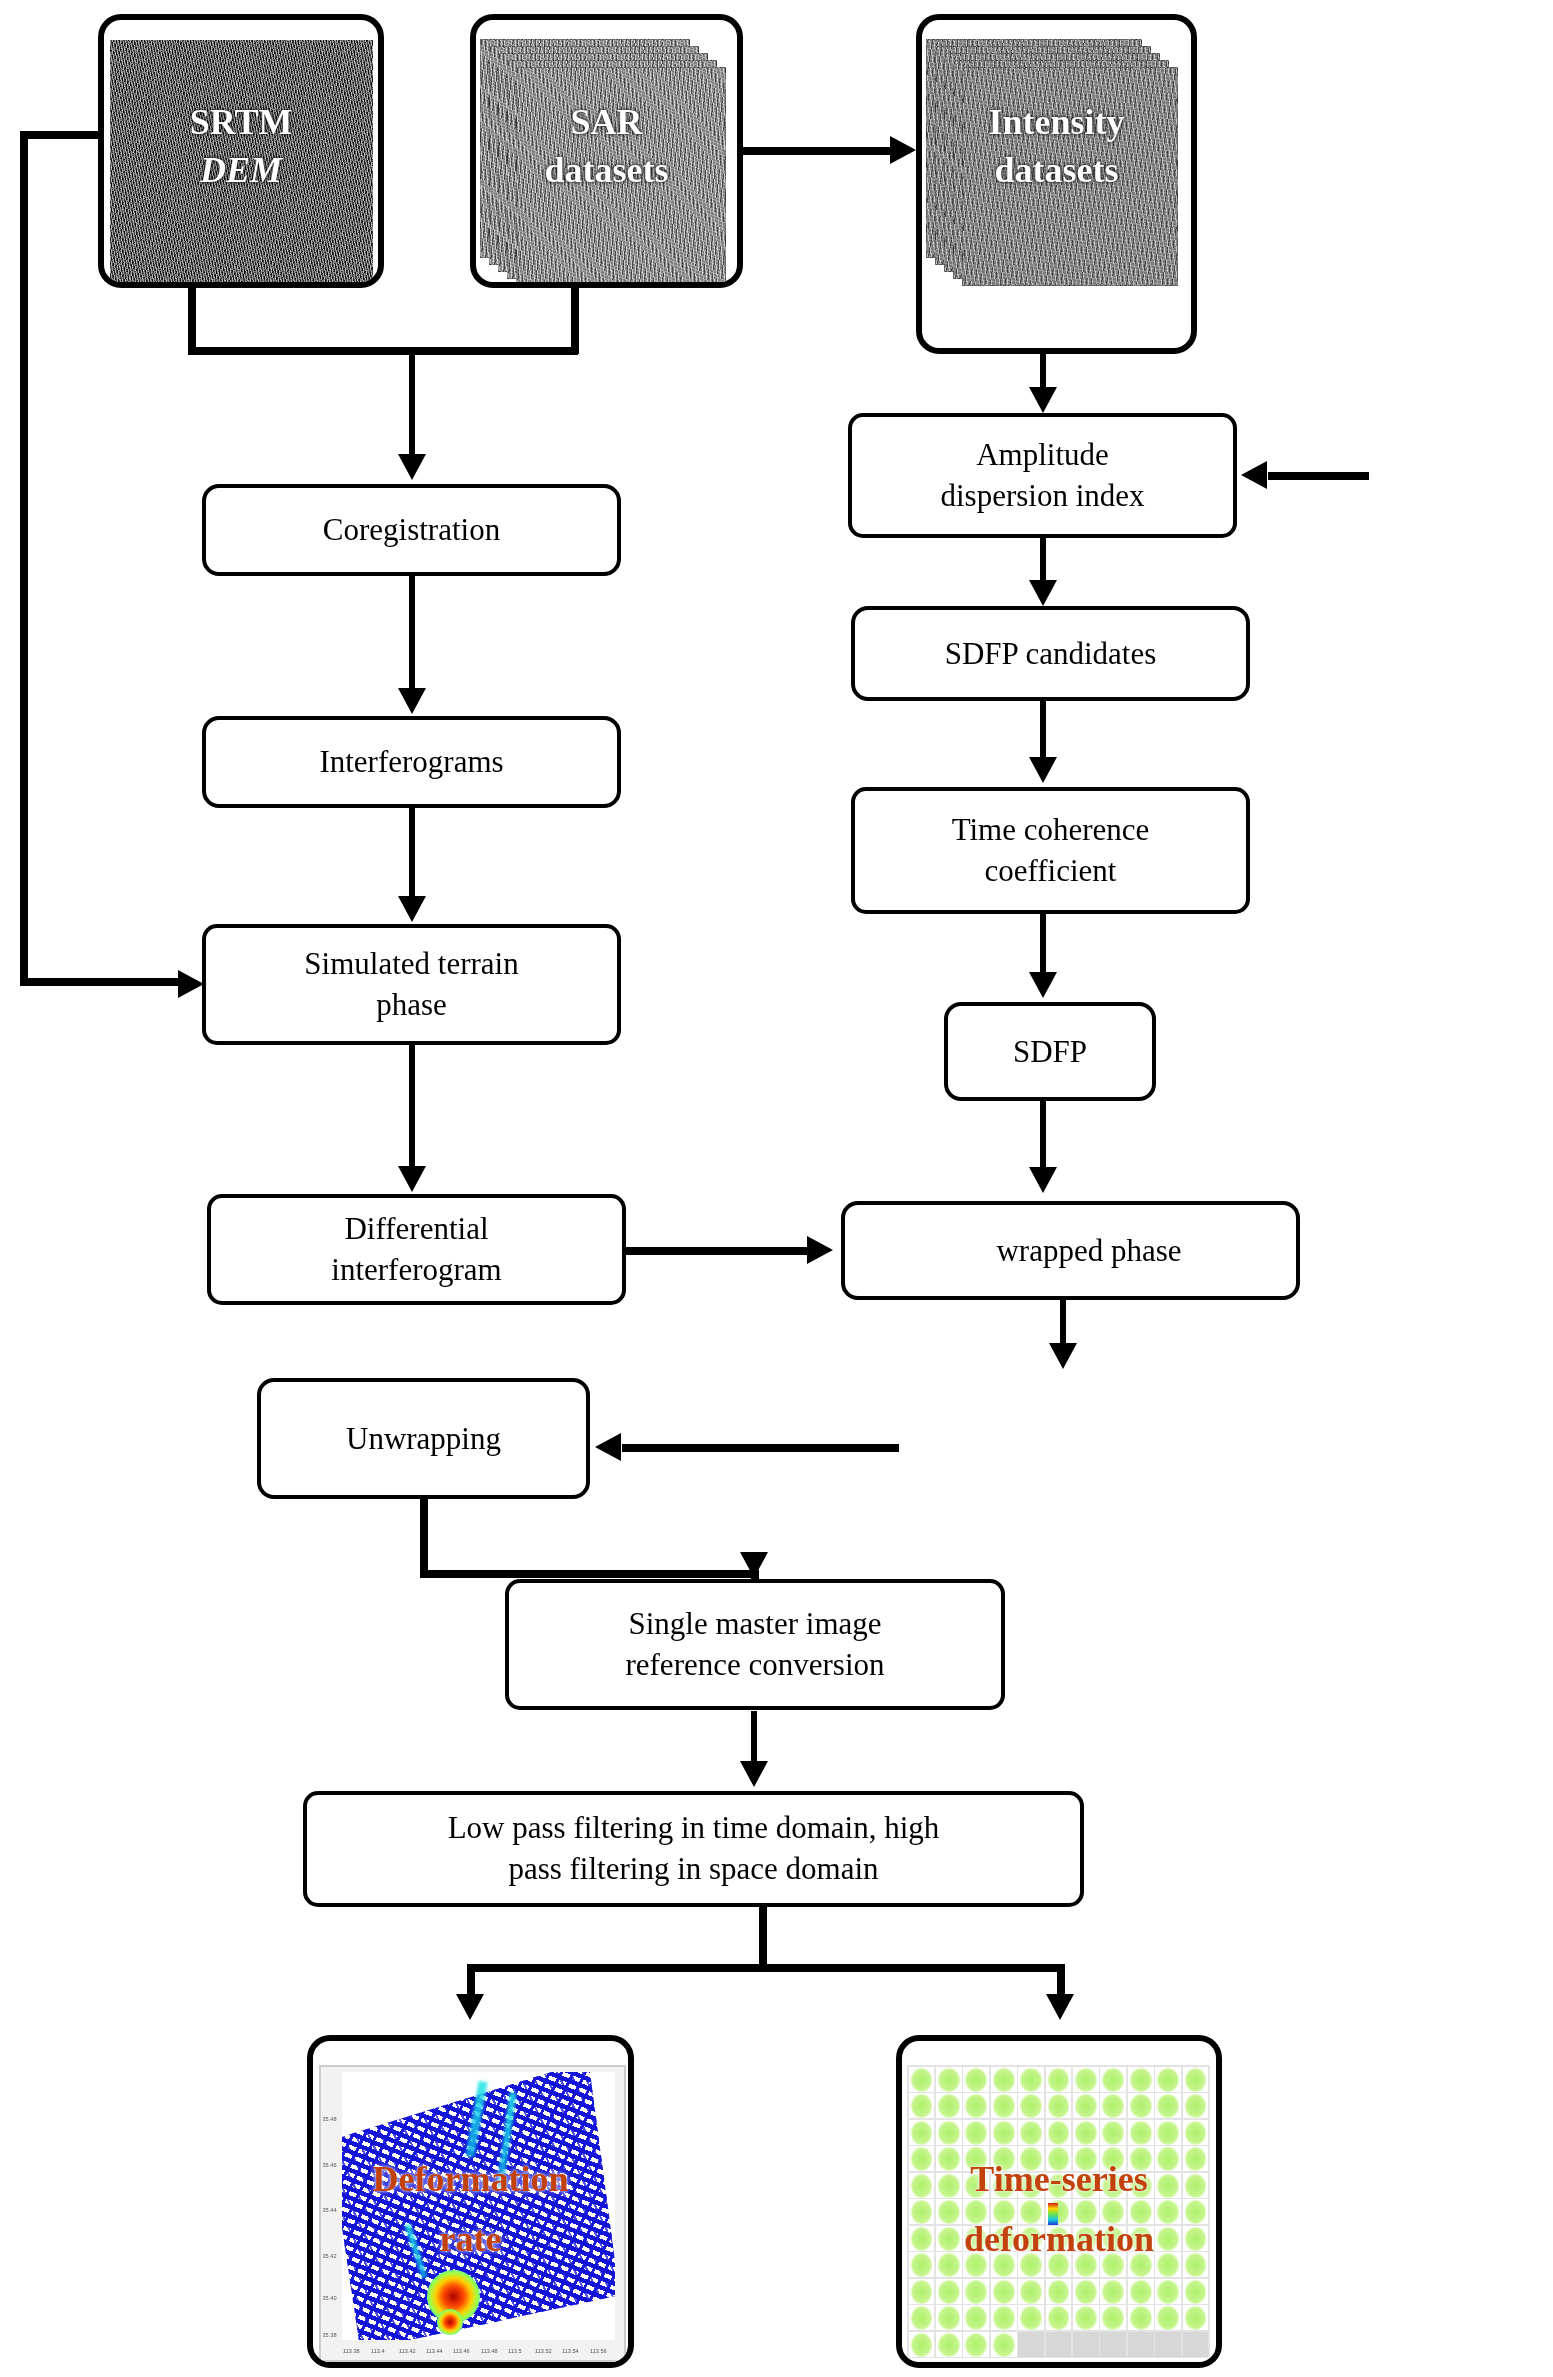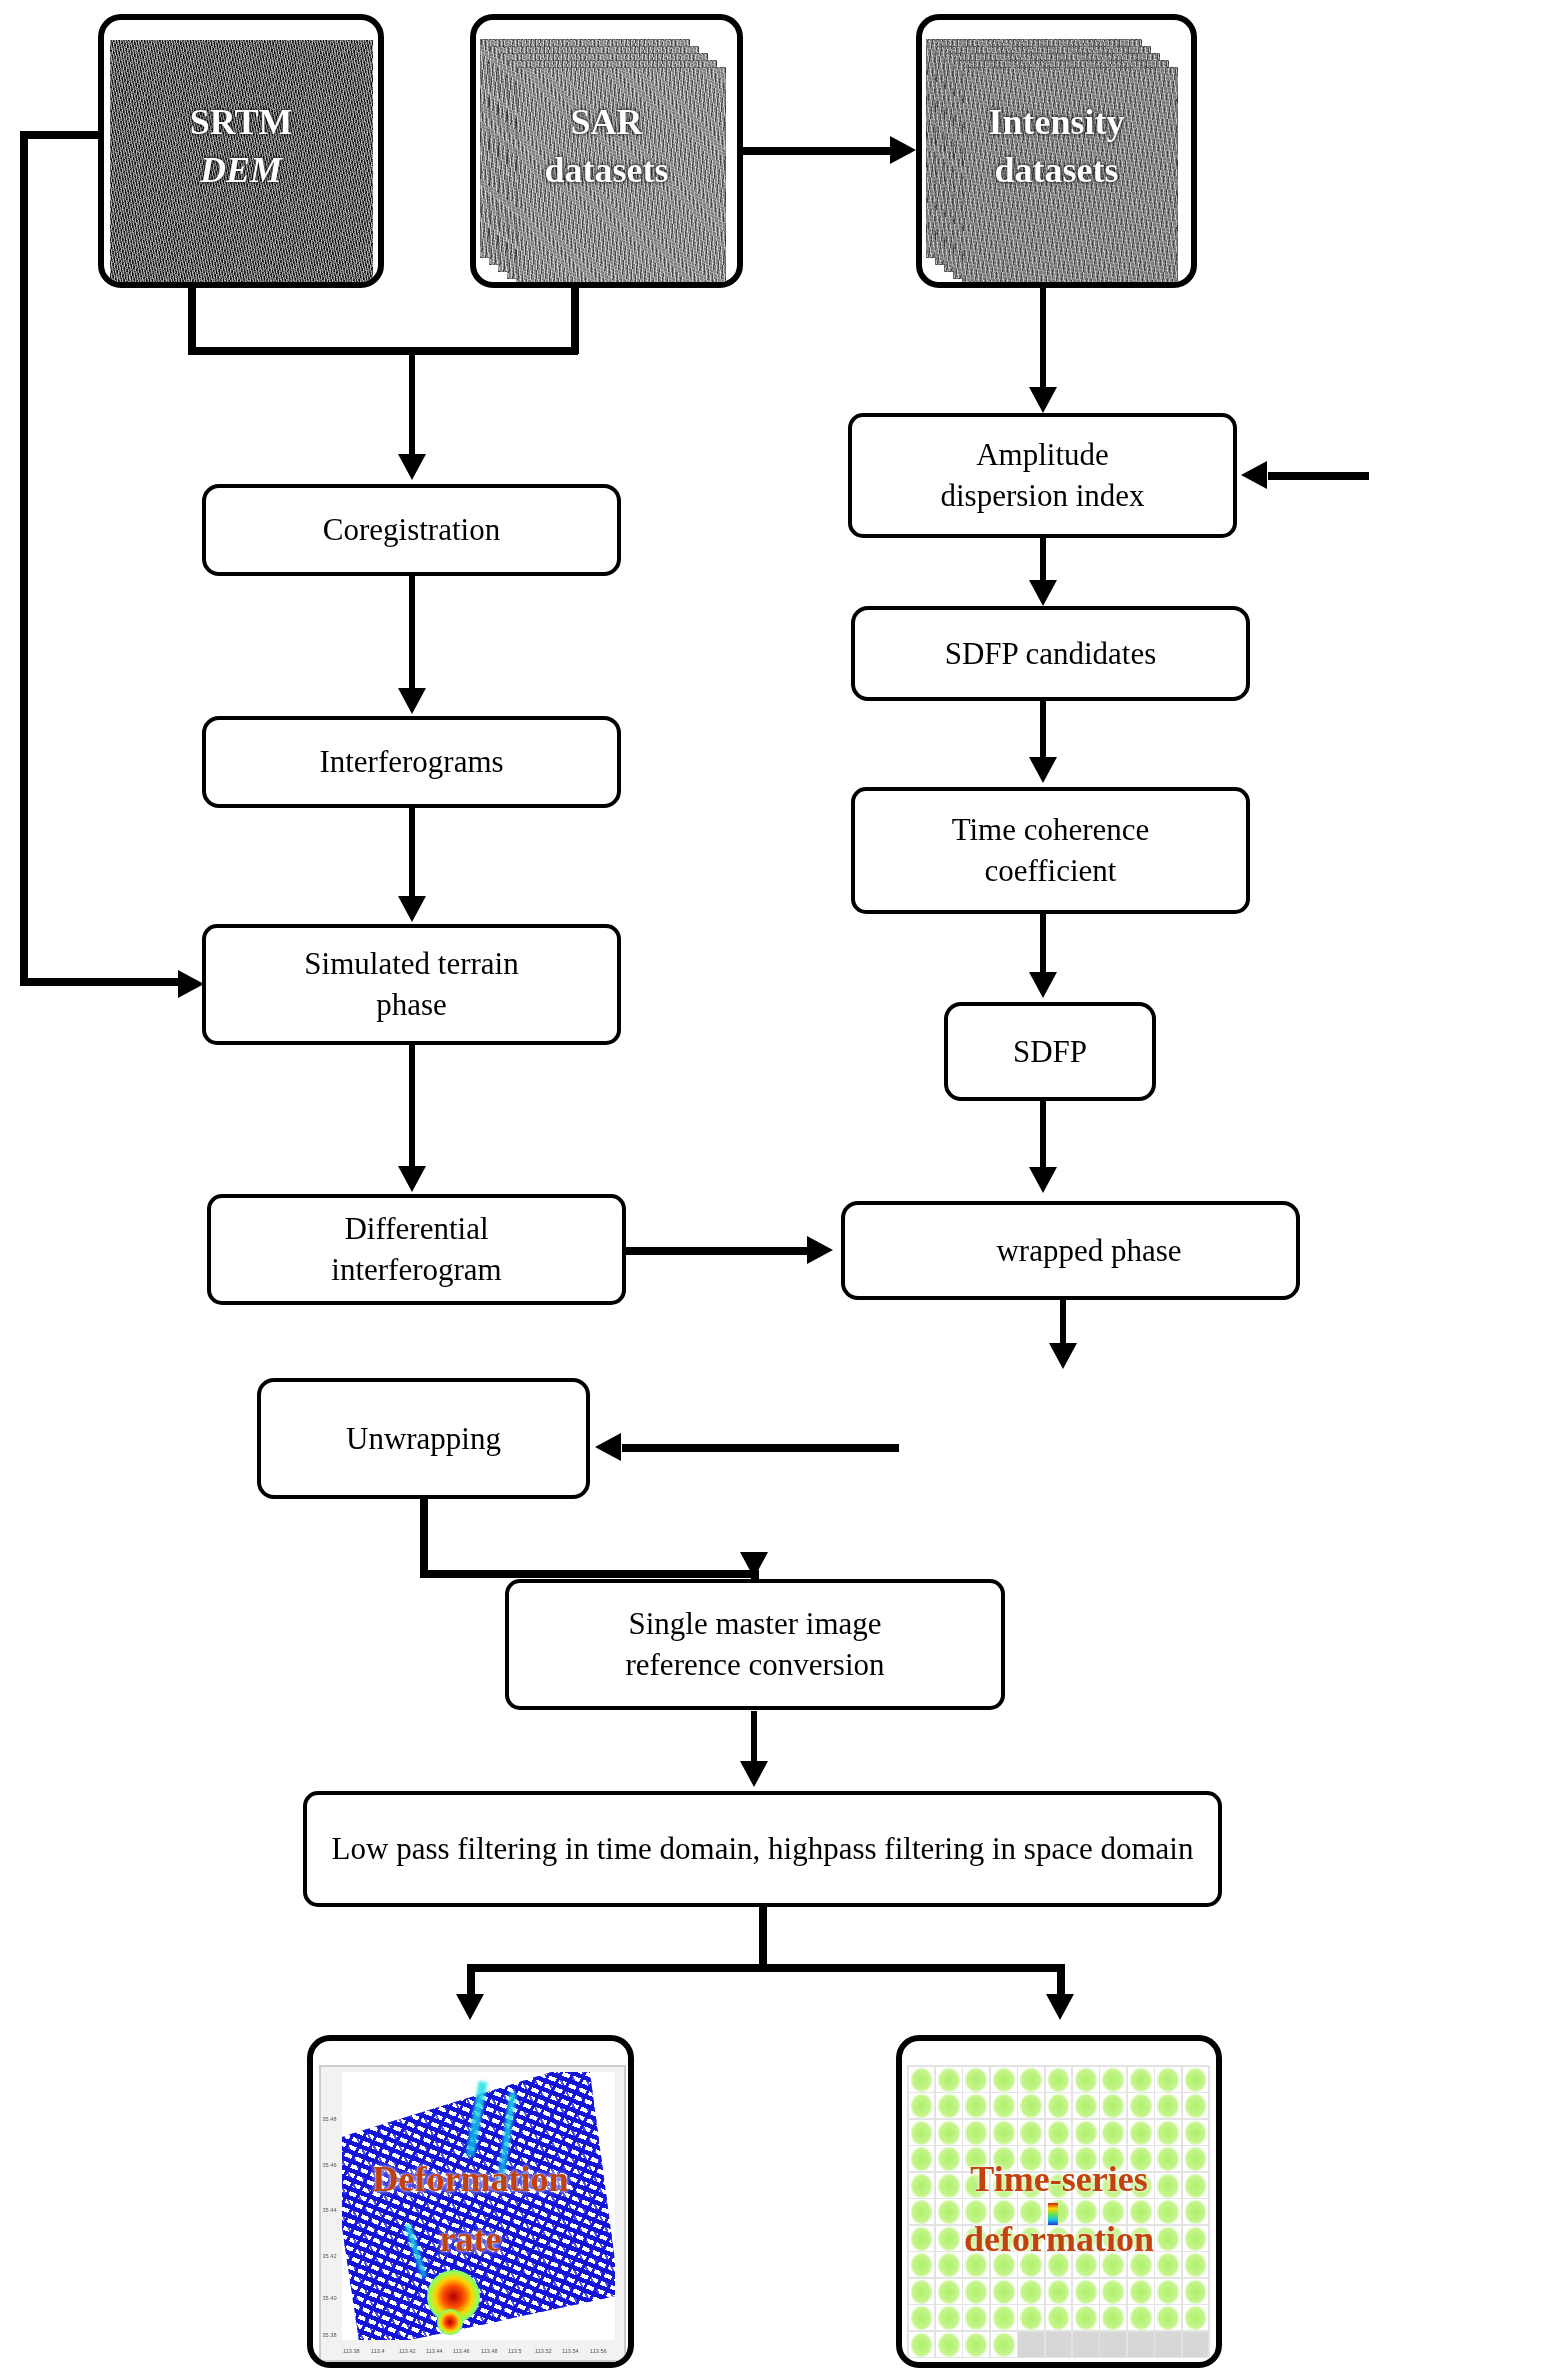--- a/index.html
+++ b/index.html
@@ -190,21 +190,21 @@
   <div class="imgnode" style="left:470px; top:14px; width:273px; height:274px;">
     <div class="sheet tex-sar" style="left:4px;  top:19px;  width:208px; height:217px;"></div>
     <div class="sheet tex-sar" style="left:13px; top:26px;  width:208px; height:217px;"></div>
     <div class="sheet tex-sar" style="left:22px; top:33px;  width:208px; height:217px;"></div>
     <div class="sheet tex-sar" style="left:31px; top:40px;  width:208px; height:217px;"></div>
     <div class="sheet tex-sar" style="left:40px; top:47px;  width:208px; height:217px;"></div>
     <div class="caption" style="top:81px;">SAR</div>
     <div class="caption" style="top:129px;">datasets</div>
   </div>
 
-  <div class="imgnode" style="left:916px; top:14px; width:281px; height:274px;">
+  <div class="imgnode" style="left:916px; top:14px; width:281px; height:340px;">
     <div class="sheet tex-int" style="left:4px;  top:19px;  width:214px; height:217px;"></div>
     <div class="sheet tex-int" style="left:13px; top:26px;  width:214px; height:217px;"></div>
     <div class="sheet tex-int" style="left:22px; top:33px;  width:214px; height:217px;"></div>
     <div class="sheet tex-int" style="left:31px; top:40px;  width:214px; height:217px;"></div>
     <div class="sheet tex-int" style="left:40px; top:47px;  width:214px; height:217px;"></div>
     <div class="caption" style="top:81px;">Intensity</div>
     <div class="caption" style="top:129px;">datasets</div>
   </div>
 
   <div class="node" style="left:202px; top:484px; width:419px; height:92px;">
@@ -251,21 +251,21 @@
   <div class="node" style="left:841px; top:1201px; width:459px; height:99px;padding-left:44px;">
     <span>wrapped phase</span>
   </div>
 
 
   <div class="node two-line" style="left:505px; top:1579px; width:500px; height:131px; flex-direction:column;">
     <span>Single master image</span>
     <span>reference conversion</span>
   </div>
 
-  <div class="node two-line" style="left:303px; top:1791px; width:919px; height:116px; flex-direction:row;">
+  <div class="node two-line" style="left:303px; top:1791px; width:781px; height:116px; flex-direction:column;">
     <span>Low pass filtering in time domain,  high</span>
     <span>pass filtering in space domain</span>
   </div>
 
   <div class="imgnode" style="left:307px; top:2035px; width:327px; height:333px;">
     <div class="plotframe" style="left:6px; top:24px; width:303px; height:293px;">
       <div class="plotinner" style="left:21px; top:5px; width:273px; height:268px;">
         <div class="defblob" style="left:-12px; top:-5px; width:283px; height:275px;"></div>
         <div class="cyanstreak" style="left:130px; top:9px; width:9px; height:76px; transform:rotate(10deg);"></div>
         <div class="cyanstreak" style="left:161px; top:20px; width:7px; height:96px; transform:rotate(8deg);"></div>

